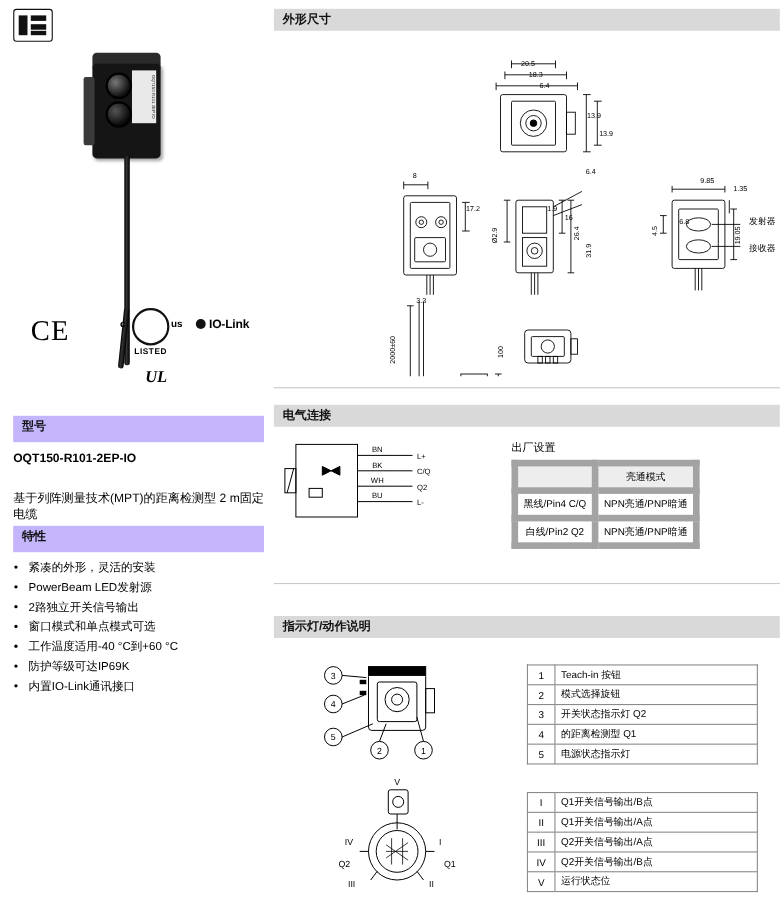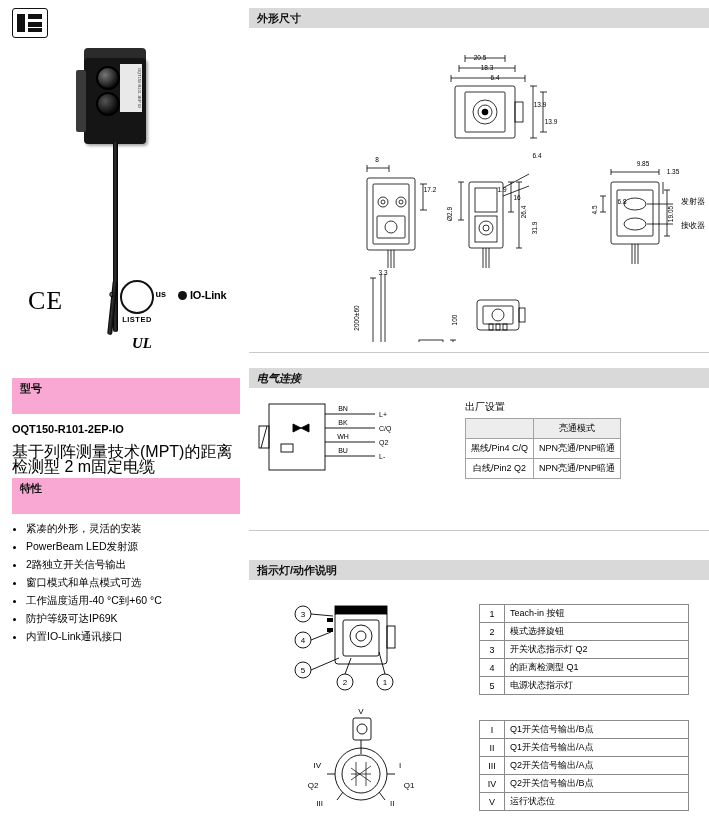--- a/index.html
+++ b/index.html
@@ -83,47 +83,47 @@
     font-family:"Liberation Serif",serif;font-weight:bold;font-size:15px;font-style:italic;margin-top:48px;
   }
   .ul .c{position:absolute;left:-1px;top:9px;font-size:9px;font-weight:bold;}
   .ul .us{position:absolute;right:-2px;top:9px;font-size:9px;font-weight:bold;padding-left:24px;}
   .ul .listed{font-size:7.5px;font-weight:bold;letter-spacing:.5px;margin-top:1px;}
   .iolink{position:absolute;left:150px;top:9px;font-size:11px;font-weight:bold;letter-spacing:-.2px;}
   .iolink .dot{display:inline-block;width:9px;height:9px;border-radius:50%;background:#111;margin-right:3px;vertical-align:-1px;}
 
   
   .sec-bar{
-    background:#f9a8d4;height:36px;line-height:20px;
+    background:#c4b5fd;height:24px;line-height:20px;
     font-weight:bold;font-size:11px;padding-left:8px;
     color:#111;
   }
   .sec-bar-r{
     background:#d9d9d9;height:20px;line-height:20px;
     font-weight:bold;font-size:11px;padding-left:8px;color:#111;
   }
 
   .lblock{position:absolute;left:12px;width:228px;}
 
   .model-no{font-weight:bold;font-size:11px;margin-top:9px;}
-  .model-desc{margin-top:9px;line-height:15px;font-size:16px;}
+  .model-desc{margin-top:23px;line-height:15px;font-size:11px;}
 
   ul.feat{margin:8px 0 0 0;padding-left:14px;}
   ul.feat li{margin-bottom:5px;line-height:13px;font-size:10.5px;}
 
   .desc-text{margin-top:8px;line-height:15px;font-size:10.5px;text-align:justify;}
 
   
   .rbox{position:absolute;left:0;width:460px;}
 
   .dwg{position:relative;background:#fff;}
   .dwg svg{display:block;}
 
   table.tbl{border-collapse:collapse;font-size:9px;}
-  table.tbl td,table.tbl th{border:1px solid #a3a3a3;padding:3px 5px;text-align:center;}
+  table.tbl td,table.tbl th{border:6px solid #a3a3a3;padding:3px 5px;text-align:center;}
   table.tbl th{background:#ededed;font-weight:normal;}
 
   .settings-title{font-size:10px;margin-bottom:4px;}
 
   table.legend{border-collapse:collapse;font-size:9px;width:210px;}
   table.legend td{border:1px solid #8a8a8a;padding:2px 5px;}
   table.legend td.num{width:14px;text-align:center;}
 
   .sep{position:absolute;left:249px;width:460px;height:1px;background:#c8c8c8;}
 </style>
@@ -341,21 +341,21 @@
         <text x="432" y="196" font-size="8" fill="#000" text-anchor="start">接收器</text>
       </svg>
     </div>
 
     <div class="rbox" style="top:8px;">
       <div class="sec-bar-r">外形尺寸</div>
     </div>
 
     <div class="sep" style="top:352px;left:0;width:460px;"></div>
 
-    <div class="rbox" style="top:368px;font-style:italic;">
+    <div class="rbox" style="top:368px;">
       <div class="sec-bar-r">电气连接</div>
     </div>
 
     <div class="rbox" style="top:396px;left:8px;width:200px;height:110px;">
       <svg width="200" height="110" viewBox="0 0 200 110">
         <g stroke="#000" fill="none" stroke-width="0.9">
           <rect x="12" y="8" width="56" height="66"></rect>
           <rect x="2" y="30" width="10" height="22"></rect>
           <path d="M4 52 l6 -22"></path>
           <line x1="68" y1="18" x2="104" y2="18"></line>

